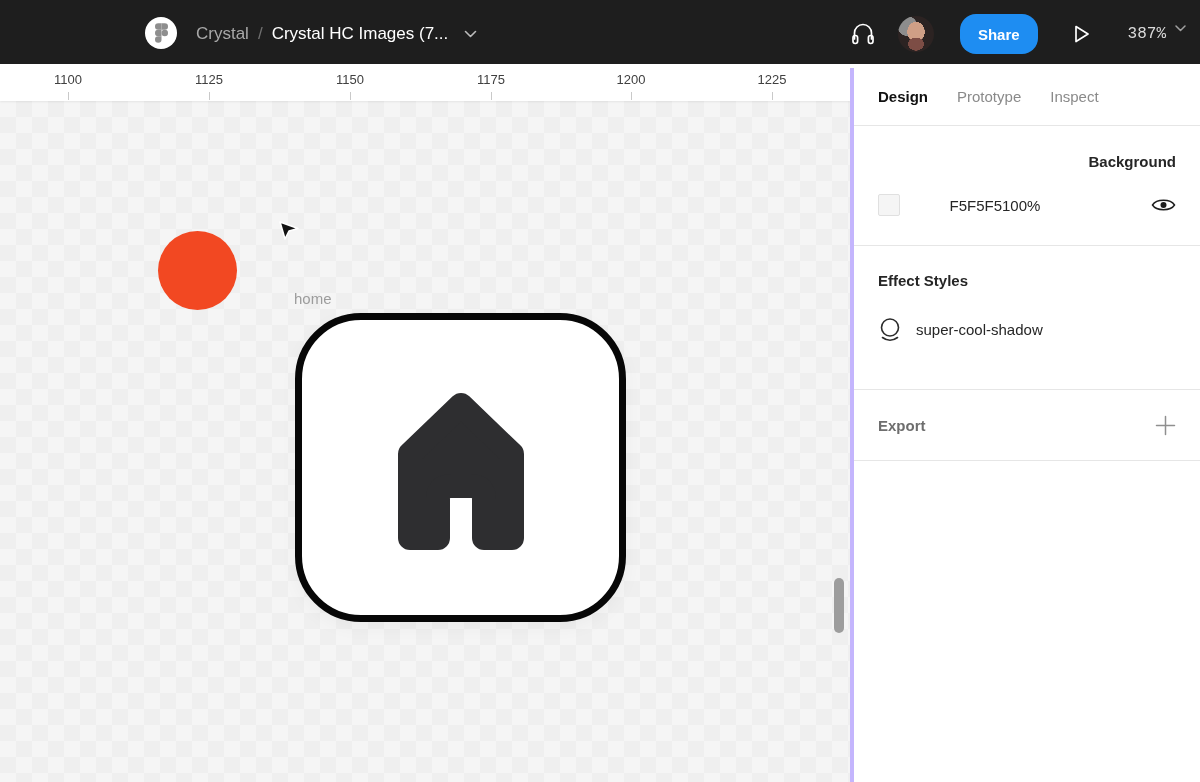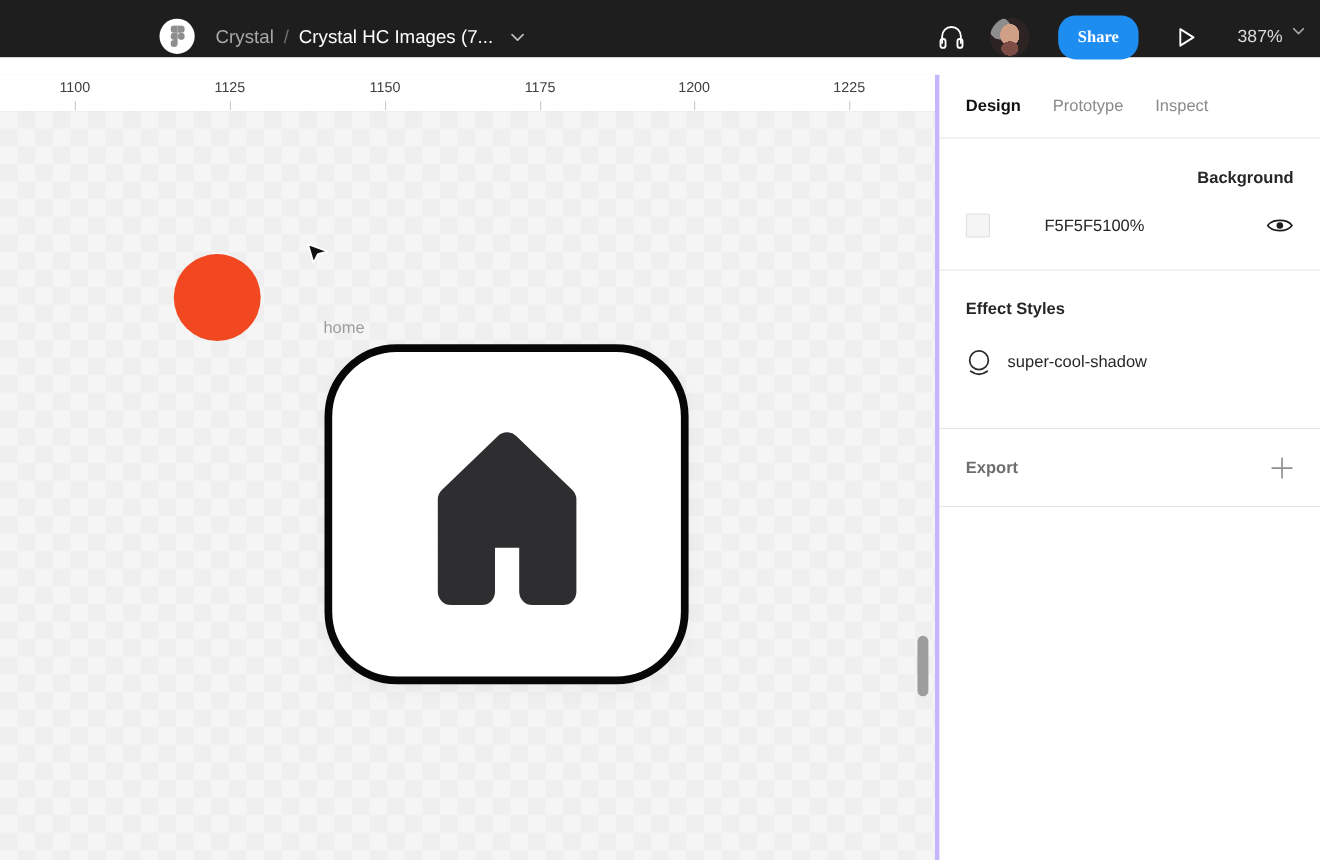--- a/index.html
+++ b/index.html
@@ -11,39 +11,39 @@
     --icon-dark:#2E2E30;
     --panel-divider:#E6E6E6;
     --text-dark:#262626;
     --text-gray:#8A8A8A;
   }
   *{margin:0;padding:0;box-sizing:border-box;}
   html,body{width:1200px;height:782px;overflow:hidden;}
   body{font-family:"Liberation Sans","DejaVu Sans",sans-serif;position:relative;background:#fff;}
 
   
-  .topbar{position:absolute;left:0;top:0;width:1200px;height:52px;background:var(--topbar-bg);z-index:30;}
+  .topbar{position:absolute;left:0;top:0;width:1200px;height:64px;background:var(--topbar-bg);z-index:30;}
   .logo-chip{position:absolute;left:145px;top:17px;width:32px;height:32px;border-radius:50%;background:#fff;display:flex;align-items:center;justify-content:center;cursor:pointer;}
   .breadcrumb{position:absolute;left:196px;top:0;height:68px;display:flex;align-items:center;font-size:17px;}
   .crumb-team{color:#A8A8A8;}
   .crumb-sep{color:#707070;margin:0 9px;}
   .crumb-file{color:#FFFFFF;font-weight:500;}
   .crumb-chevron{margin-left:16px;display:flex;align-items:center;}
   .topbar-right{position:absolute;right:0;top:0;height:68px;display:flex;align-items:center;}
   .tb-icon-btn{display:flex;align-items:center;justify-content:center;cursor:pointer;}
   .headphones-btn{width:34px;height:34px;margin-right:18px;}
   .avatar{width:36px;height:36px;border-radius:50%;margin-right:26px;cursor:pointer;
     background:
       radial-gradient(ellipse 36% 30% at 50% 78%,#7d4d45 0 60%,transparent 61%),
       radial-gradient(ellipse 40% 46% at 50% 44%,#cf9f86 0 60%,transparent 61%),
       radial-gradient(circle at 26% 28%,#8d8d8d 0 26%,transparent 27%),
       #2c2322;}
-  .share-btn{height:40px;padding:0 18px;border:none;border-radius:16px;background:var(--accent-blue);color:#fff;font-size:15px;font-weight:600;font-family:Liberation Serif, serif;cursor:pointer;margin-right:28px;}
+  .share-btn{height:40px;padding:0 18px;border:none;border-radius:16px;background:var(--accent-blue);color:#fff;font-size:15px;font-weight:600;font-family:Liberation Sans, sans-serif;cursor:pointer;margin-right:28px;}
   .play-btn{width:30px;height:30px;margin-right:32px;}
-  .zoom-ctrl{display:flex;align-items:flex-start;margin-right:14px;cursor:pointer;}
+  .zoom-ctrl{display:flex;align-items:flex-start;margin-right:14px;cursor:pointer;font-family:Liberation Mono, monospace;}
   .zoom-value{color:#DBDBDB;font-size:16px;margin-right:9px;}
 
   
   .canvas{position:absolute;left:0;top:68px;width:850px;height:714px;overflow:hidden;
     background-color:var(--canvas-bg);
     background-image:conic-gradient(var(--canvas-check) 0 25%,var(--canvas-bg) 0 50%,var(--canvas-check) 0 75%,var(--canvas-bg) 0);
     background-size:32px 32px;background-position:0 1px;}
   .ruler{position:absolute;left:0;top:0;width:100%;height:33px;background:#fff;box-shadow:0 1px 2px rgba(0,0,0,0.07);}
   .ruler-tick{position:absolute;top:0;height:100%;}
   .ruler-label{position:absolute;top:4px;left:0;transform:translateX(-50%);font-size:13px;color:#404040;white-space:nowrap;}

